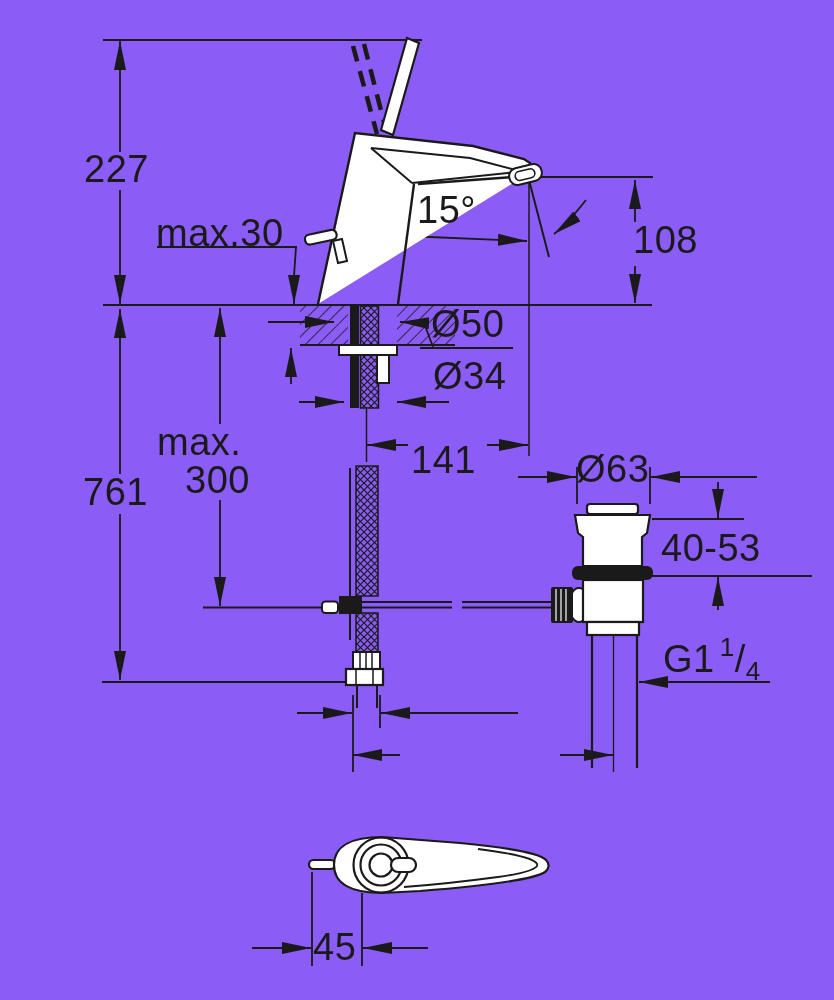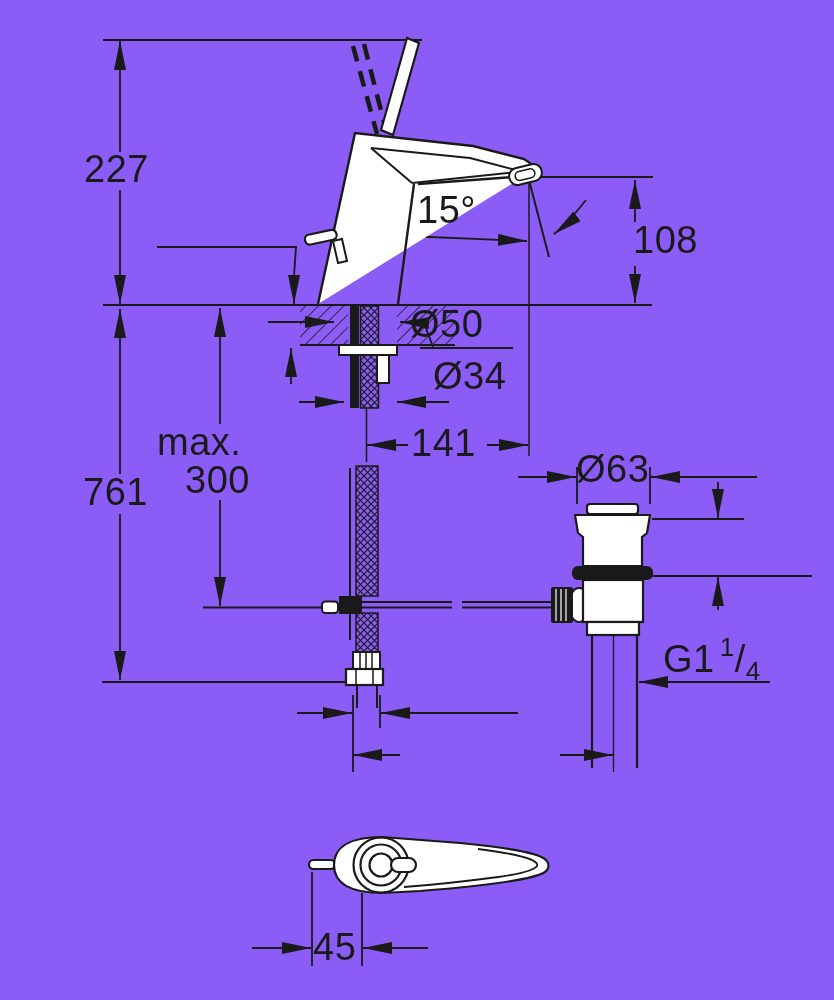--- a/index.html
+++ b/index.html
@@ -177,29 +177,31 @@
              C352,893 334,884 334,865 C334,846 352,837 382,837 Z" fill="#fff"></path>
     <path d="M478,849 C518,854 535,859 537,864 C539,868 528,873 498,877 C468,881 432,885 404,887" stroke-width="1.8"></path>
     <circle cx="381" cy="865" r="27.5"></circle>
     <circle cx="381" cy="865" r="20.5"></circle>
     <circle cx="381" cy="865" r="11.5"></circle>
     <rect x="391" y="858" width="25" height="14" rx="7" fill="#fff"></rect>
   </g>
 </svg>
 
   <div class="dim" style="left:84px;top:150px">227</div>
+  <div class="dim" style="left:156px;top:214px">max.30</div>
   <div class="dim" style="left:417px;top:191px">15°</div>
   <div class="dim" style="left:633px;top:221px">108</div>
-  <div class="dim" style="left:410px;top:305px">Ø50</div>
+  <div class="dim" style="left:431px;top:305px">Ø50</div>
   <div class="dim" style="left:433px;top:357px">Ø34</div>
-  <div class="dim" style="left:411px;top:424px">141</div>
+  <div class="dim" style="left:411px;top:441px">141</div>
   <div class="dim" style="left:157px;top:423px">max.</div>
   <div class="dim" style="left:185px;top:461px">300</div>
   <div class="dim" style="left:83px;top:473px">761</div>
   <div class="dim" style="left:576px;top:450px">Ø63</div>
+  <div class="dim" style="left:661px;top:529px">40-53</div>
 
   <div class="dim" style="left:663px;top:634px">
     <span>G1</span><span class="frac-sup">1</span><span class="frac-slash">/</span><span class="frac-sub">4</span>
   </div>
 
 
   <div class="dim" style="left:313px;top:928px">45</div>
 
 </div>
 

